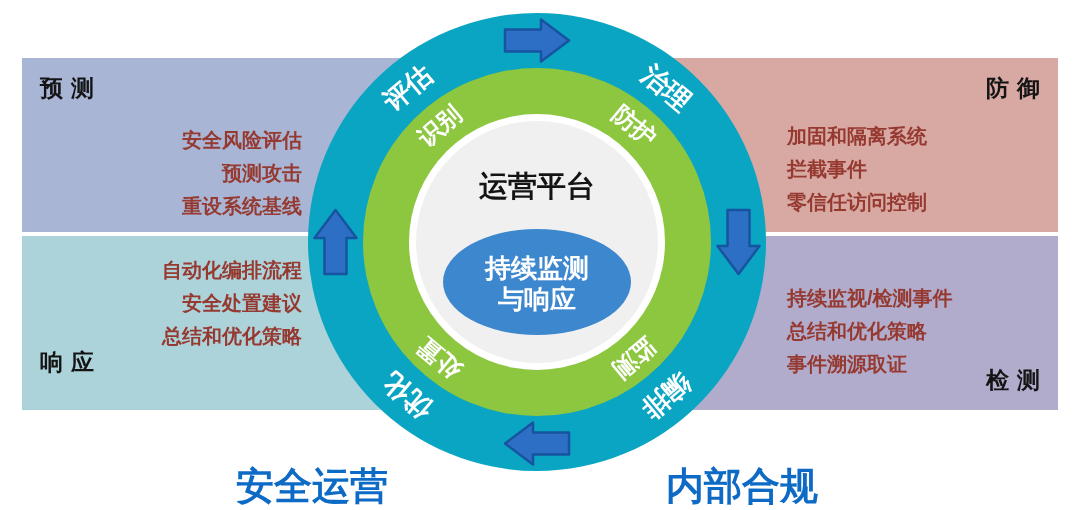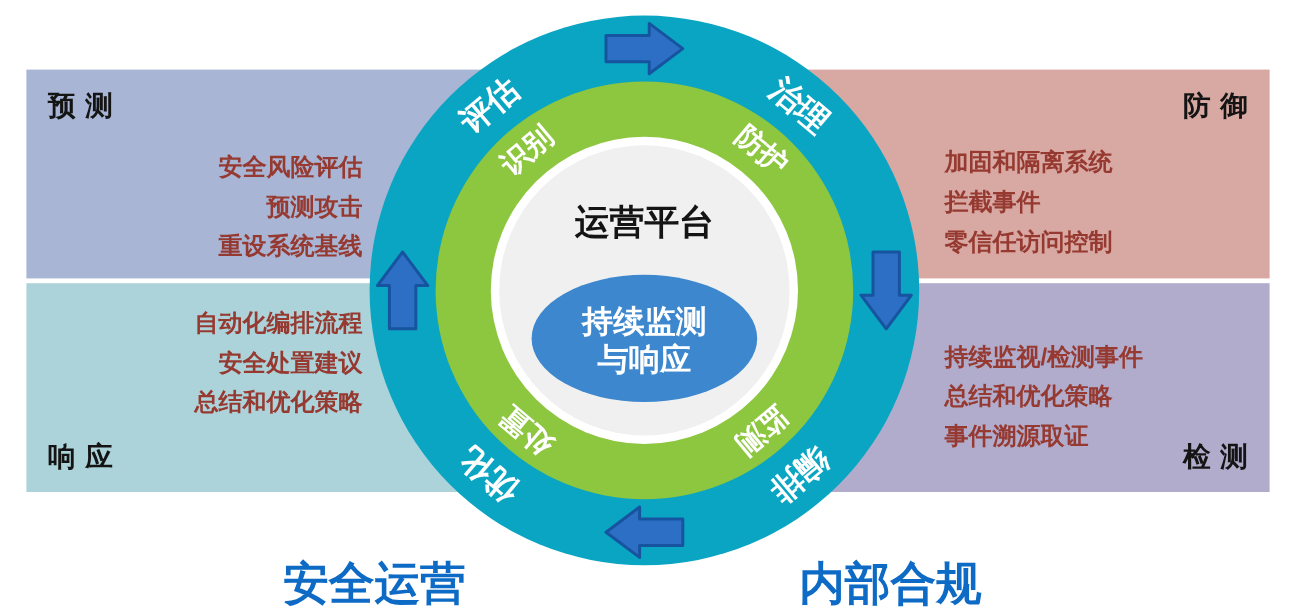--- a/index.html
+++ b/index.html
@@ -11,21 +11,21 @@
   
   .quad { position:absolute; }
   .quad.predict { left:22px;  top:58px;  width:420px; height:174px; background:#a8b5d4; }
   .quad.defend  { left:640px; top:58px;  width:418px; height:174px; background:#d8a8a3; }
   .quad.respond { left:22px;  top:236px; width:420px; height:174px; background:#add3da; }
   .quad.detect  { left:640px; top:236px; width:418px; height:174px; background:#b1accc; }
 
   .quad-title { position:absolute; font-size:23px; font-weight:bold; color:#141414; letter-spacing:0.35em; white-space:nowrap; }
   .predict .quad-title { left:18px;  top:15px; }
   .defend  .quad-title { right:10px; top:15px; }
-  .respond .quad-title { left:18px;  bottom:14px; }
+  .respond .quad-title { left:18px;  bottom:32px; }
   .detect  .quad-title { right:10px; bottom:14px;margin-left:24px; }
 
   .quad-items { position:absolute; font-size:20px; font-weight:bold; color:#963a31; line-height:33px; white-space:nowrap; }
   .predict .quad-items { right:140px; top:66px; text-align:right; }
   .defend  .quad-items { left:147px;  top:62px; text-align:left; }
   .respond .quad-items { right:140px; top:18px; text-align:right; }
   .detect  .quad-items { left:147px;  top:18px; text-align:left;margin-top:28px; }
 
   
   .cycle { position:absolute; left:297px; top:2px; }

